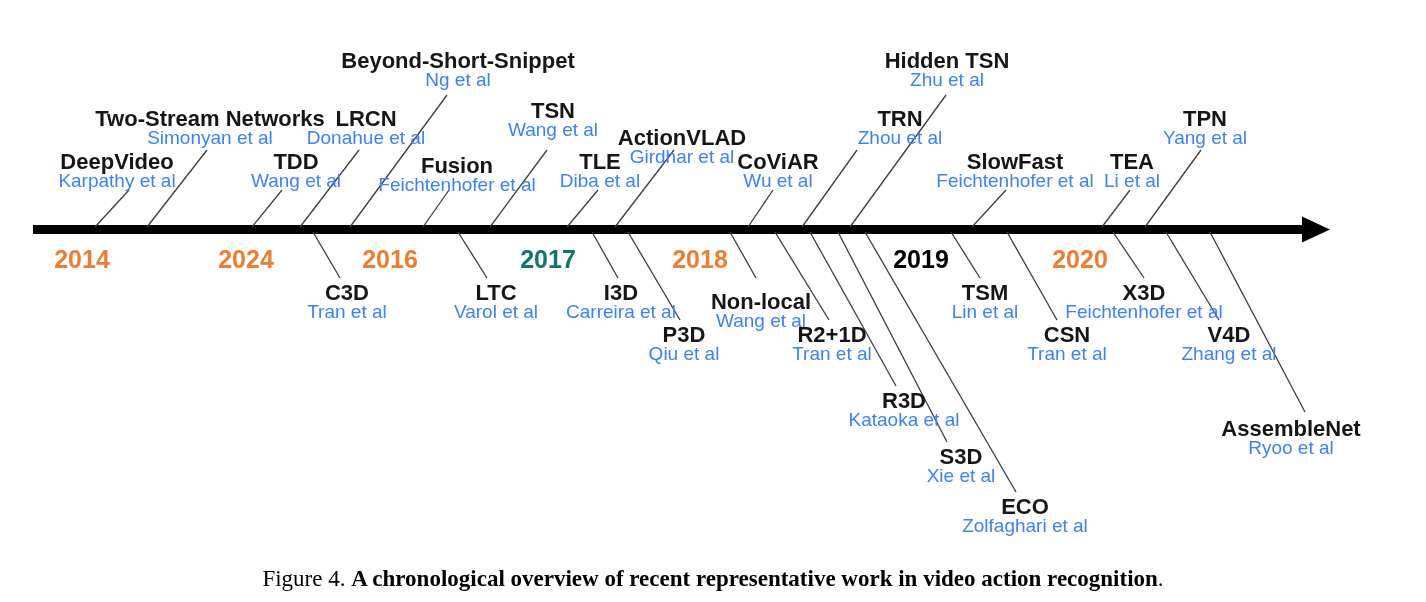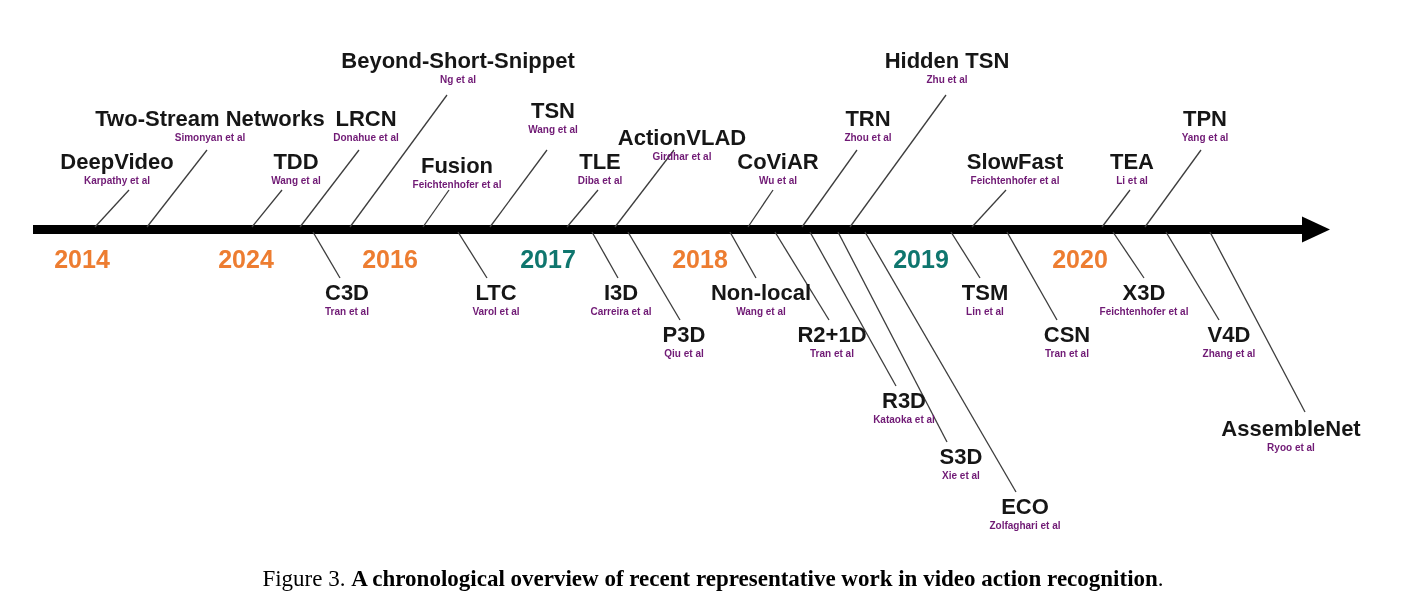--- a/index.html
+++ b/index.html
@@ -23,24 +23,23 @@
     white-space: nowrap;
     color: #1a1a1a;
   }
   .item .title {
     font-weight: bold;
     font-size: 22px;
     line-height: 20px;
     color: #161616;
   }
   .item .author {
-    font-size: 10px;
+    font-size: 19px;
     line-height: 17px;
-    color: #701a75;
-    font-weight: bold;
+    color: #3b82f6;
   }
   .year {
     position: absolute;
     transform: translateX(-50%);
     font-weight: bold;
     font-size: 25px;
     line-height: 26px;
     white-space: nowrap;
   }
   #caption {
@@ -126,21 +125,21 @@
         <div class="author">Diba et al</div>
       </div>
       <div class="item" style="left: 682px; top: 109px; margin-top: 19px;">
         <div class="title">ActionVLAD</div>
         <div class="author">Girdhar et al</div>
       </div>
       <div class="item" style="left: 778px; top: 152px;">
         <div class="title">CoViAR</div>
         <div class="author">Wu et al</div>
       </div>
-      <div class="item" style="left: 868px; top: 109px;">
+      <div class="item" style="left: 900px; top: 109px;">
         <div class="title">TRN</div>
         <div class="author">Zhou et al</div>
       </div>
       <div class="item" style="left: 947px; top: 51px;">
         <div class="title">Hidden TSN</div>
         <div class="author">Zhu et al</div>
       </div>
       <div class="item" style="left: 1015px; top: 152px;">
         <div class="title">SlowFast</div>
         <div class="author">Feichtenhofer et al</div>
@@ -162,21 +161,21 @@
         <div class="author">Varol et al</div>
       </div>
       <div class="item" style="left: 621px; top: 283px;">
         <div class="title">I3D</div>
         <div class="author">Carreira et al</div>
       </div>
       <div class="item" style="left: 684px; top: 325px;">
         <div class="title">P3D</div>
         <div class="author">Qiu et al</div>
       </div>
-      <div class="item" style="left: 761px; top: 283px; text-align: center;">
+      <div class="item" style="left: 761px; top: 292px; text-align: center;">
         <div class="title">Non-local</div>
         <div class="author">Wang et al</div>
       </div>
       <div class="item" style="left: 832px; top: 325px;">
         <div class="title">R2+1D</div>
         <div class="author">Tran et al</div>
       </div>
       <div class="item" style="left: 904px; top: 391px;">
         <div class="title">R3D</div>
         <div class="author">Kataoka et al</div>
@@ -209,19 +208,19 @@
         <div class="title">AssembleNet</div>
         <div class="author">Ryoo et al</div>
       </div>
     </div>
   <div id="years-layer">
       <div class="year" style="left: 82px; top: 246px; color: rgb(237, 125, 49);">2014</div>
       <div class="year" style="left: 246px; top: 246px; color: rgb(237, 125, 49);">2024</div>
       <div class="year" style="left: 390px; top: 246px; color: rgb(237, 125, 49);">2016</div>
       <div class="year" style="left: 548px; top: 246px; color: #0f766e;">2017</div>
       <div class="year" style="left: 700px; top: 246px; color: rgb(237, 125, 49);">2018</div>
-      <div class="year" style="left: 921px; top: 246px; color: #0f766e;">2019</div>
+      <div class="year" style="left: 921px; top: 246px; color: #000000;">2019</div>
       <div class="year" style="left: 1080px; top: 246px; color: rgb(237, 125, 49);">2020</div>
     </div>
   <div id="caption">
-    <span>Figure 3. </span><span class="cap-bold">A chronological overview of recent representative work in video action recognition</span><span>.</span>
+    <span>Figure 4. </span><span class="cap-bold">A chronological overview of recent representative work in video action recognition</span><span>.</span>
   </div>
 </div>
 
 </body></html>

